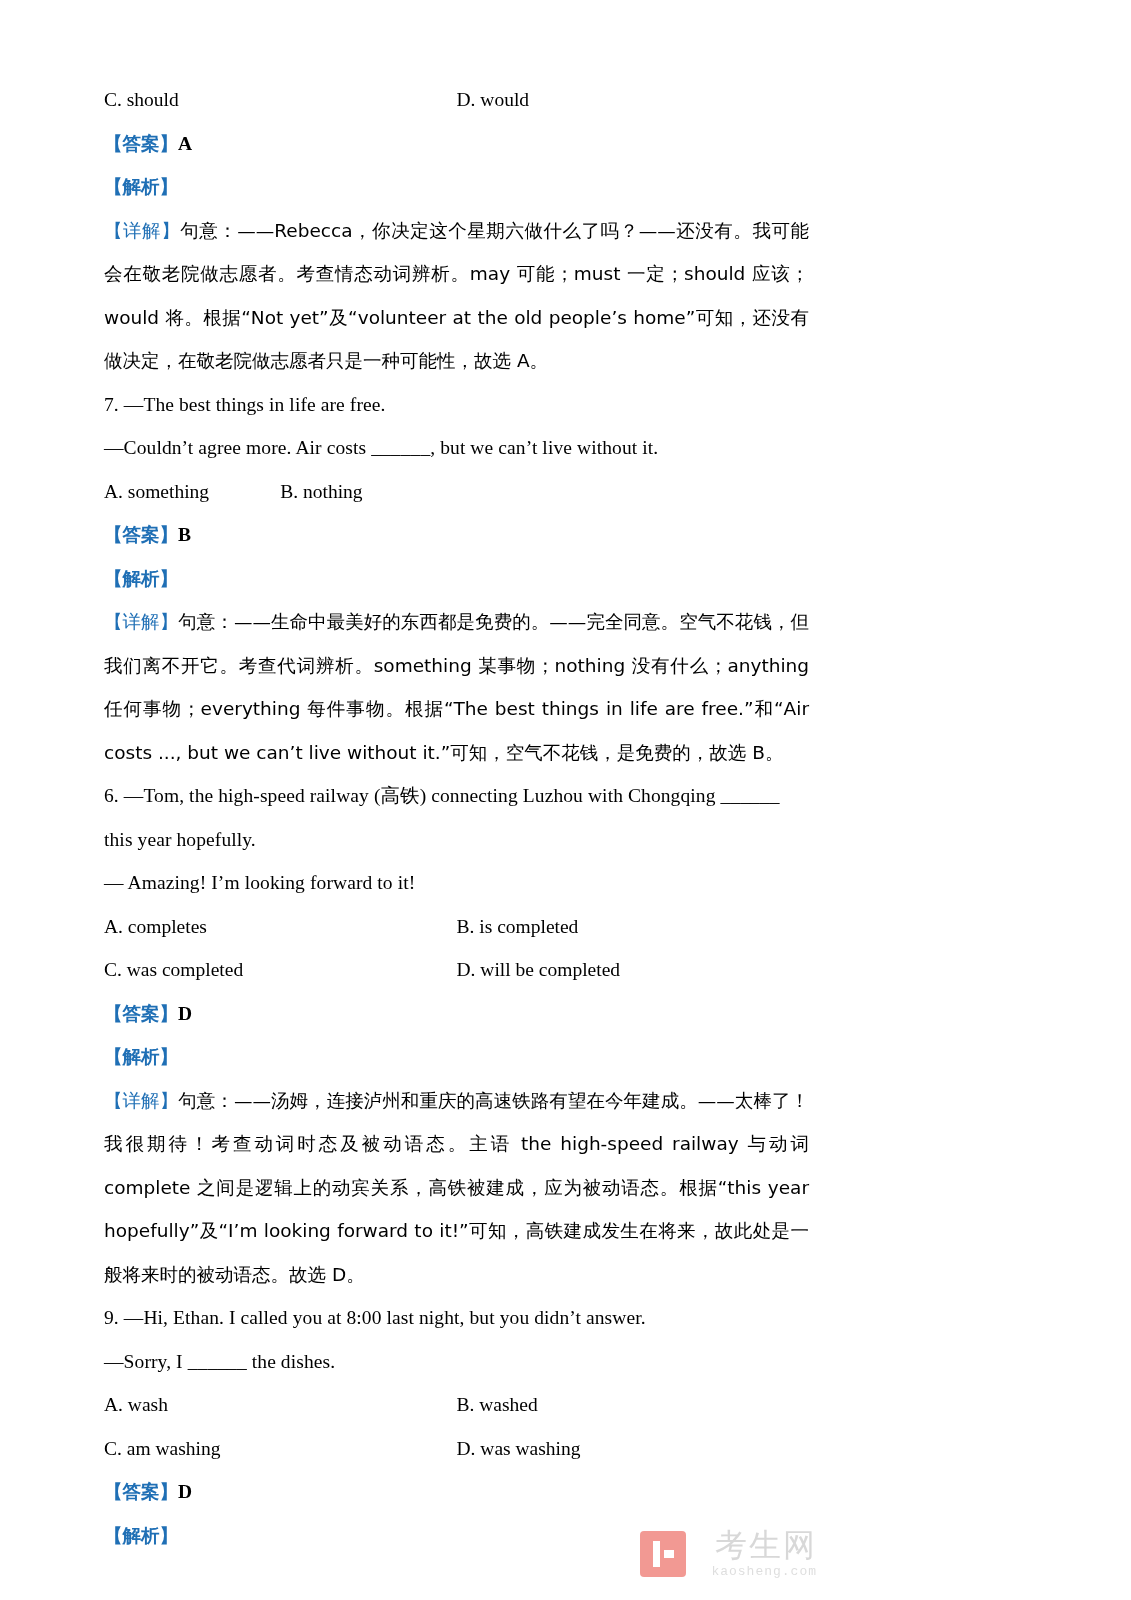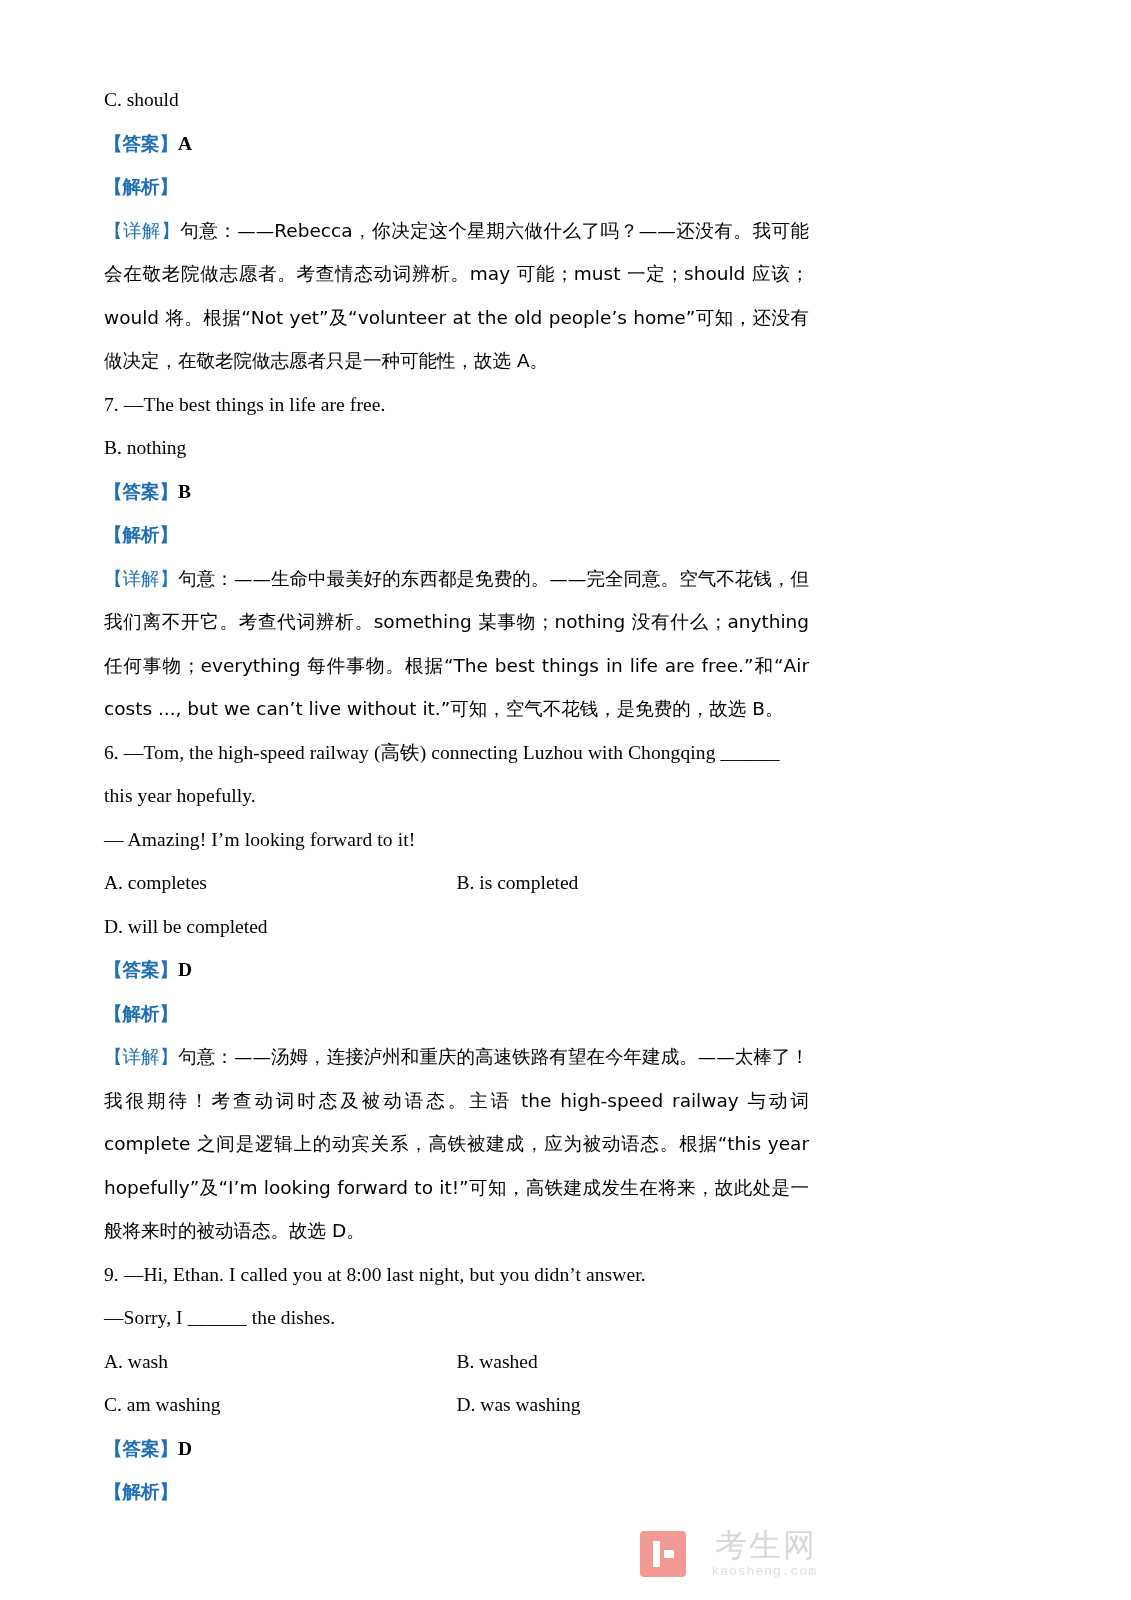--- a/index.html
+++ b/index.html
@@ -114,38 +114,42 @@
   }
 </style>
 </head>
 <body>
 
 <div class="page">
 
   <div id="content">
       <div class="opts two">
         <span>C. should</span>
+        <span>D. would</span>
       </div>
       <div class="ans-line"><span class="tag cn">【答案】</span><span>A</span></div>
       <div class="ans-line"><span class="tag cn">【解析】</span></div>
       <div class="para"><span class="tag cn">【详解】</span><span class="cn">句意：——Rebecca，你决定这个星期六做什么了吗？——还没有。我可能会在敬老院做志愿者。考查情态动词辨析。may 可能；must 一定；should 应该；would 将。根据“Not yet”及“volunteer at the old people’s home”可知，还没有做决定，在敬老院做志愿者只是一种可能性，故选 A。</span></div>
       <div class="line">7. —The best things in life are free.</div>
+      <div class="line">—Couldn’t agree more. Air costs ______, but we can’t live without it.</div>
       <div class="opts four">
+        <span>A. something</span>
         <span>B. nothing</span>
       </div>
       <div class="ans-line"><span class="tag cn">【答案】</span><span>B</span></div>
       <div class="ans-line"><span class="tag cn">【解析】</span></div>
       <div class="para"><span class="tag cn">【详解】</span><span class="cn">句意：——生命中最美好的东西都是免费的。——完全同意。空气不花钱，但我们离不开它。考查代词辨析。something 某事物；nothing 没有什么；anything 任何事物；everything 每件事物。根据“The best things in life are free.”和“Air costs ..., but we can’t live without it.”可知，空气不花钱，是免费的，故选 B。</span></div>
       <div class="line">6. —Tom, the high-speed railway (高铁) connecting Luzhou with Chongqing ______ this year hopefully.</div>
       <div class="line">— Amazing! I’m looking forward to it!</div>
       <div class="opts two">
         <span>A. completes</span>
         <span>B. is completed</span>
       </div>
       <div class="opts two">
+        <span>C. was completed</span>
         <span>D. will be completed</span>
       </div>
       <div class="ans-line"><span class="tag cn">【答案】</span><span>D</span></div>
       <div class="ans-line"><span class="tag cn">【解析】</span></div>
       <div class="para"><span class="tag cn">【详解】</span><span class="cn">句意：——汤姆，连接泸州和重庆的高速铁路有望在今年建成。——太棒了！我很期待！考查动词时态及被动语态。主语 the high-speed railway 与动词 complete 之间是逻辑上的动宾关系，高铁被建成，应为被动语态。根据“this year hopefully”及“I’m looking forward to it!”可知，高铁建成发生在将来，故此处是一般将来时的被动语态。故选 D。</span></div>
       <div class="line">9. —Hi, Ethan. I called you at 8:00 last night, but you didn’t answer.</div>
       <div class="line">—Sorry, I ______ the dishes.</div>
       <div class="opts two">
         <span>A. wash</span>
         <span>B. washed</span>

